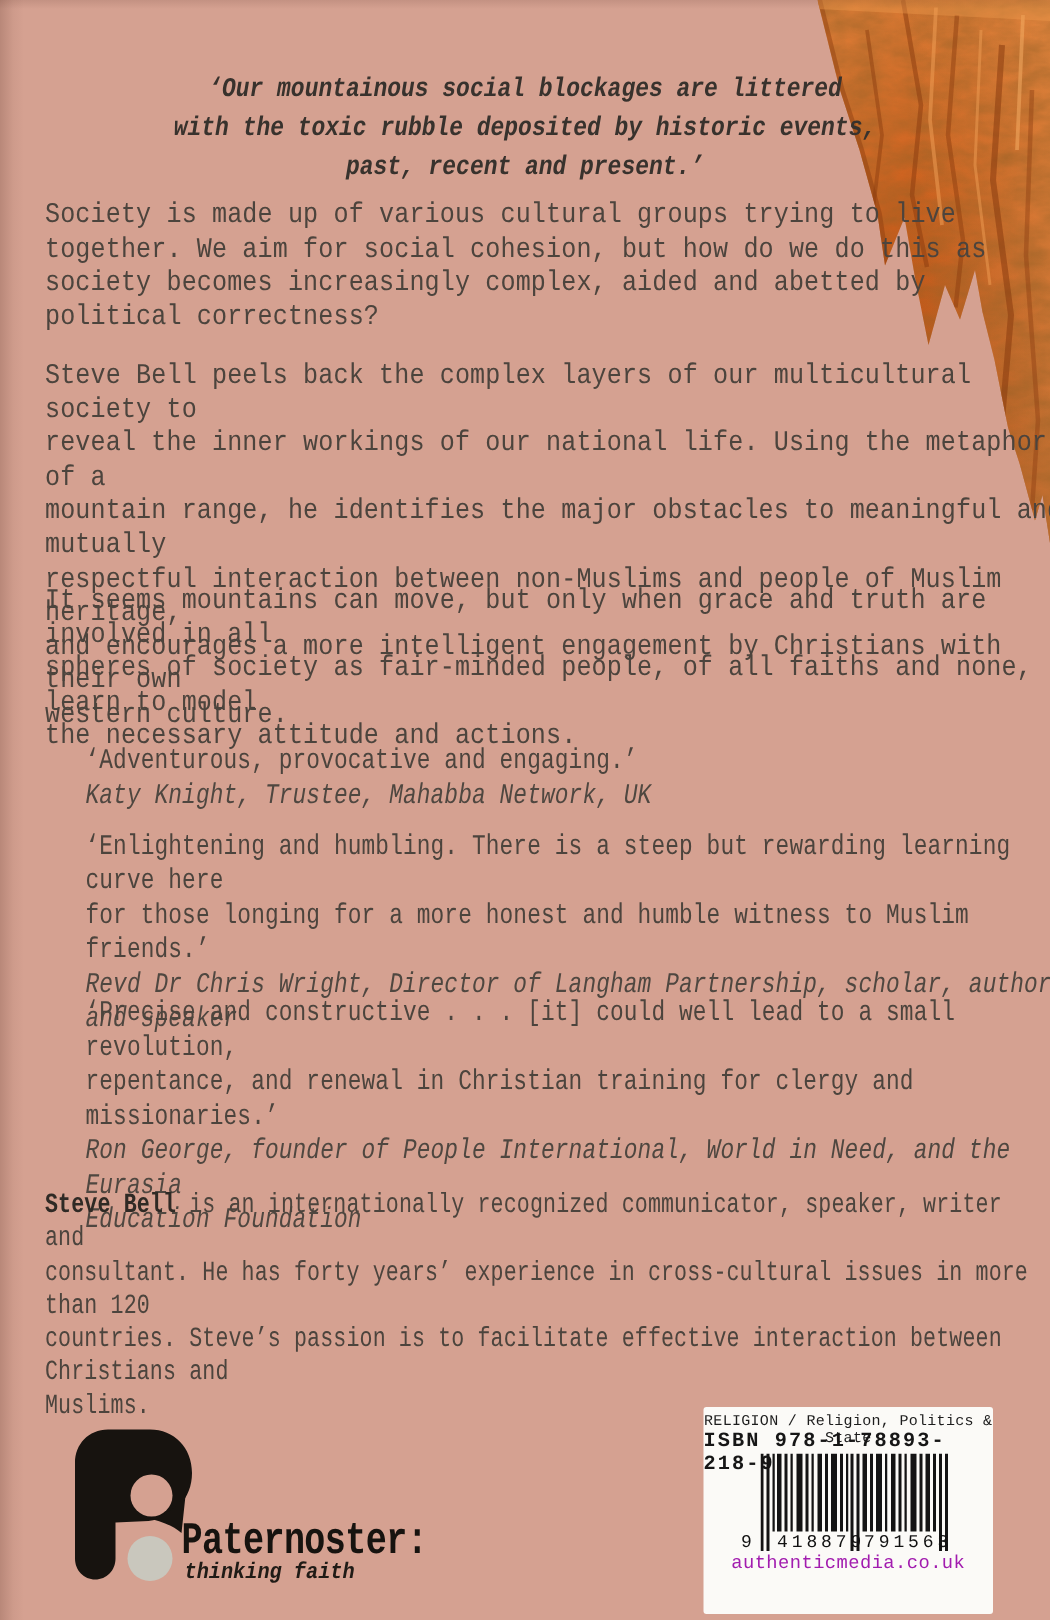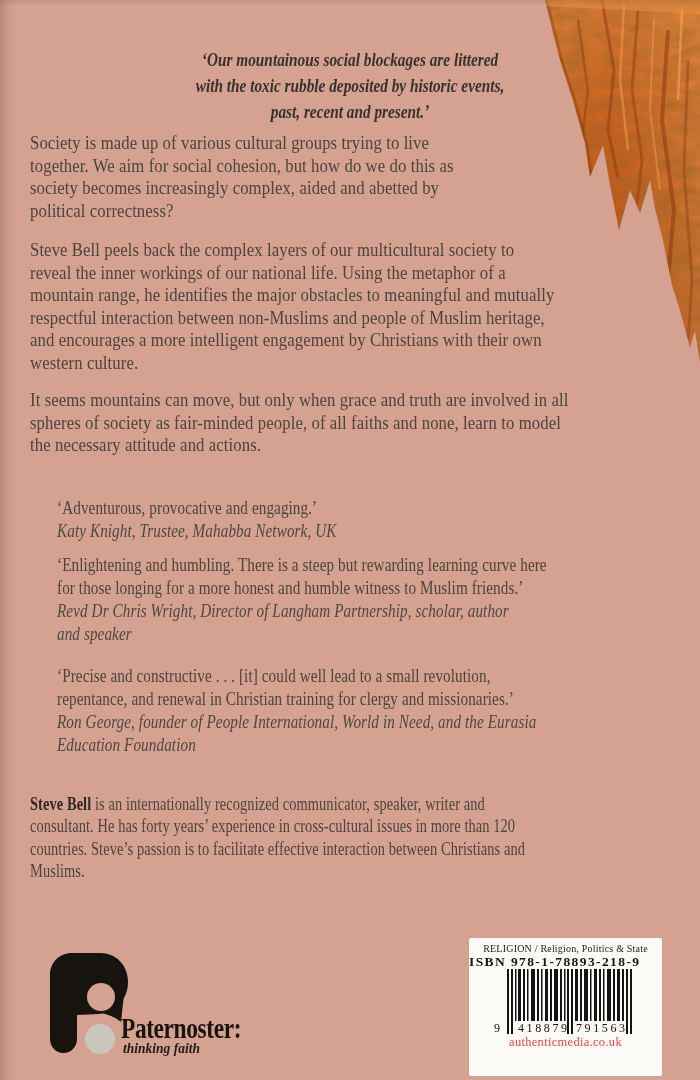--- a/index.html
+++ b/index.html
@@ -1,19 +1,19 @@
 <!DOCTYPE html>
 <html><head>
 <meta charset="utf-8">
 <style>
   html,body{margin:0;padding:0;background:#888;}
   .cover{
     position:relative;width:700px;height:1080px;overflow:hidden;
     background:#d5a191;
-    font-family:Liberation Serif, serif;
+    font-family:Liberation Mono, monospace;
   }
   .ml{white-space:pre-line;}
   .abs{position:absolute;}
 
   
   .edge-left{left:0;top:0;width:16px;height:1080px;
     background:linear-gradient(90deg,rgba(70,34,24,.20),rgba(70,34,24,.05) 55%,rgba(70,34,24,0));}
   .edge-top{left:0;top:0;width:700px;height:6px;
     background:linear-gradient(180deg,rgba(70,34,24,.12),rgba(70,34,24,0));}
 
@@ -78,21 +78,21 @@
     font-size:10px;color:#1d1d1d;letter-spacing:.2px;}
   .bc-isbn{position:absolute;top:16px;left:0;width:100%;text-align:left;
     font-size:13.5px;font-weight:600;color:#161616;letter-spacing:1.4px;}
   .bc-bars{position:absolute;left:38px;top:31px;width:125px;height:65px;}
   .bc-digit{position:absolute;top:83px;font-size:12px;font-weight:500;
     color:#111;letter-spacing:2.6px;}
   .bc-d9{left:25px;letter-spacing:0;}
   .bc-d1{left:49px;}
   .bc-d2{left:107px;}
   .bc-site{position:absolute;top:97px;left:0;width:100%;text-align:center;
-    font-size:12.5px;color:#ef4444;letter-spacing:.3px;}
+    font-size:12.5px;color:#a21caf;letter-spacing:.3px;}
 </style>
 </head>
 <body>
 
 <div class="cover">
 
   <svg class="abs rock" width="158" height="372" viewBox="0 0 158 372" aria-hidden="true">
     <defs>
       <clipPath id="rockclip">
         <path d="M3 0 H158 V362 L153 330 L148 347 L138 310 L130 285 L121 240 L113 208 L108 180 L98 213 L88 190 L77 230 L68 185 L61 145 L48 177 L43 143 L31 100 L18 60 L10 28 Z"></path>

